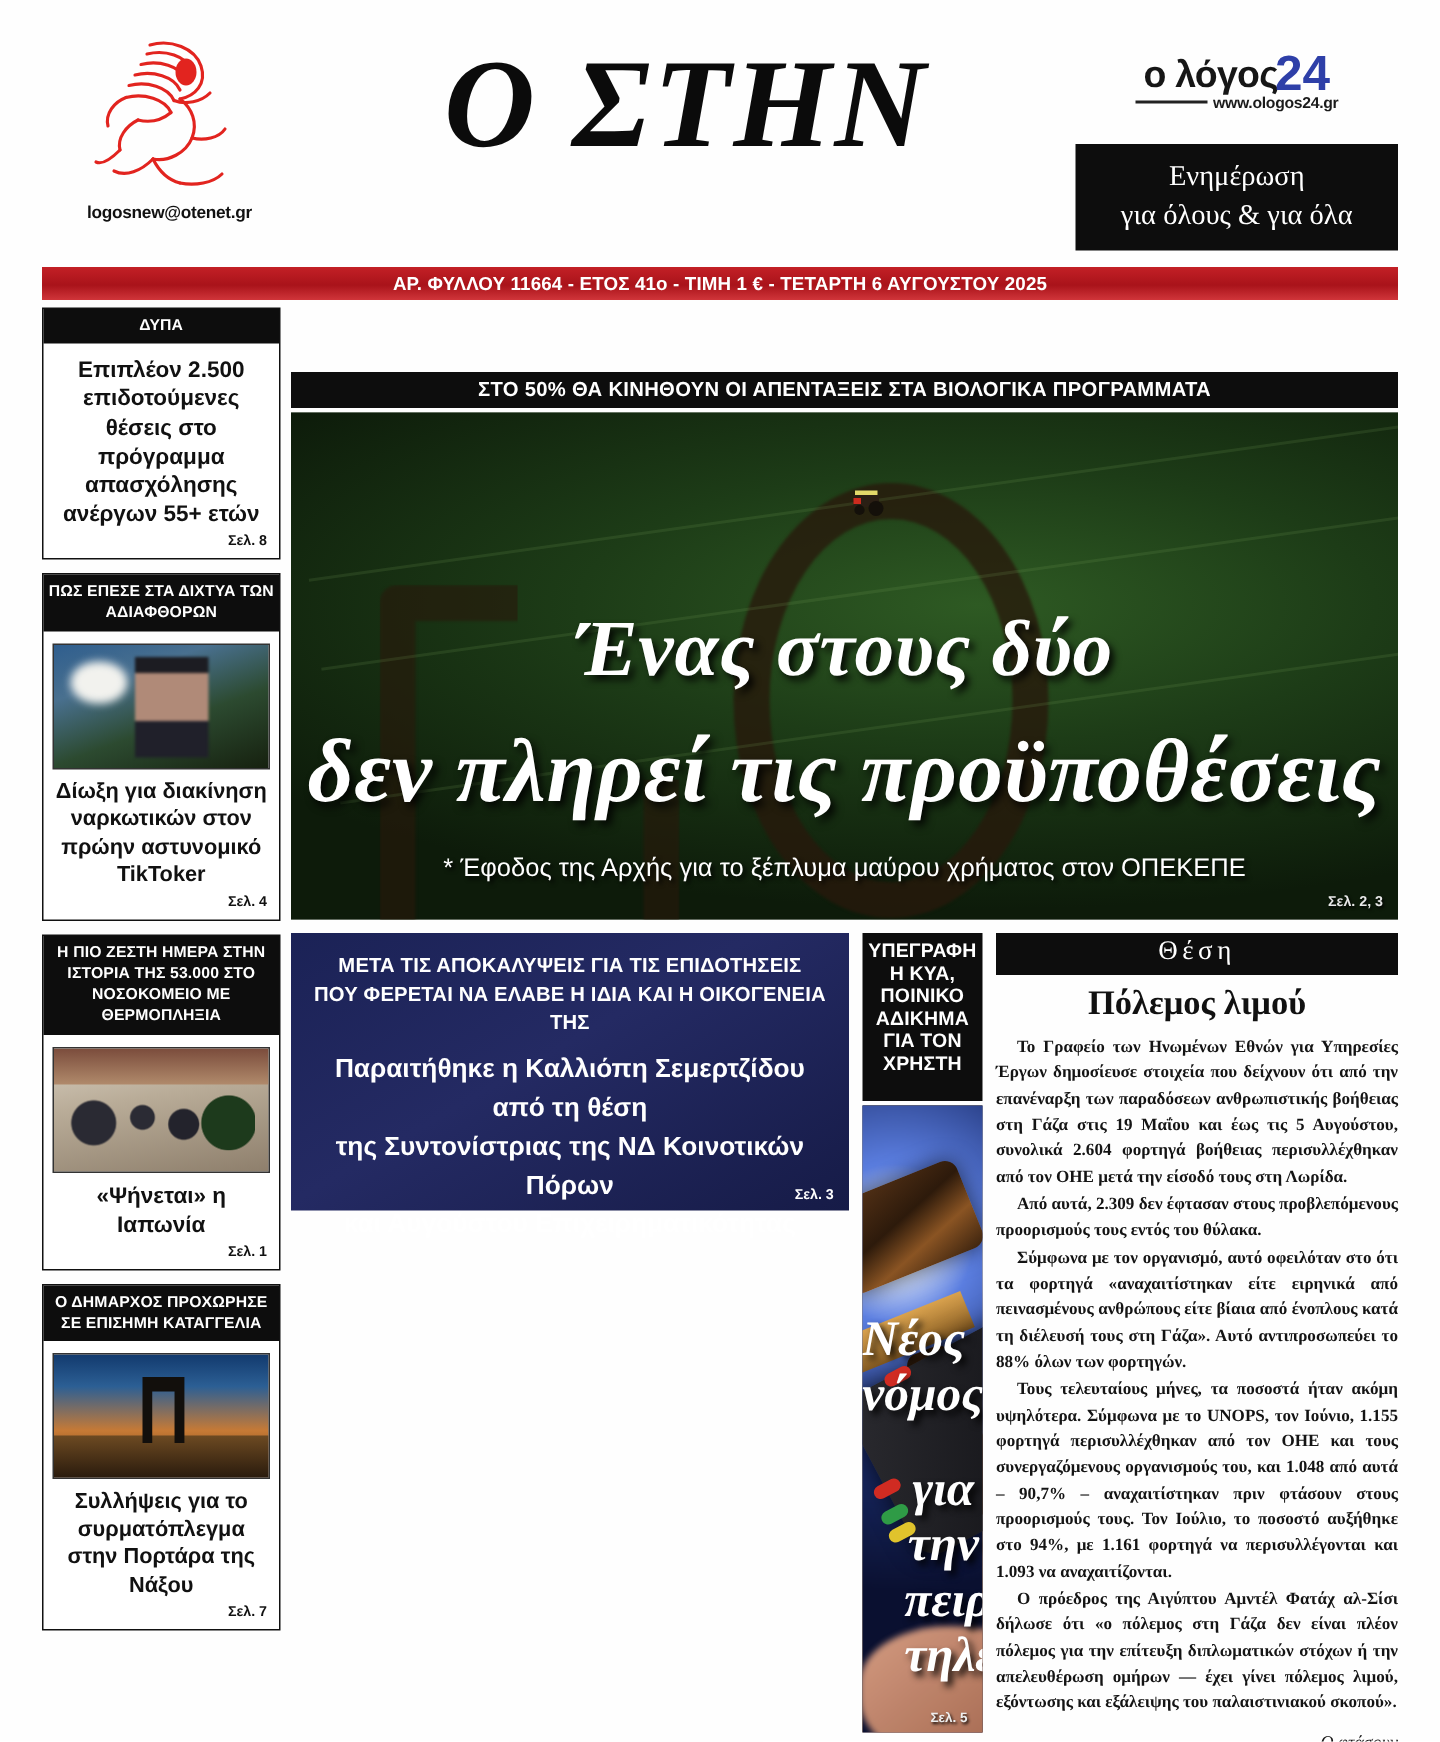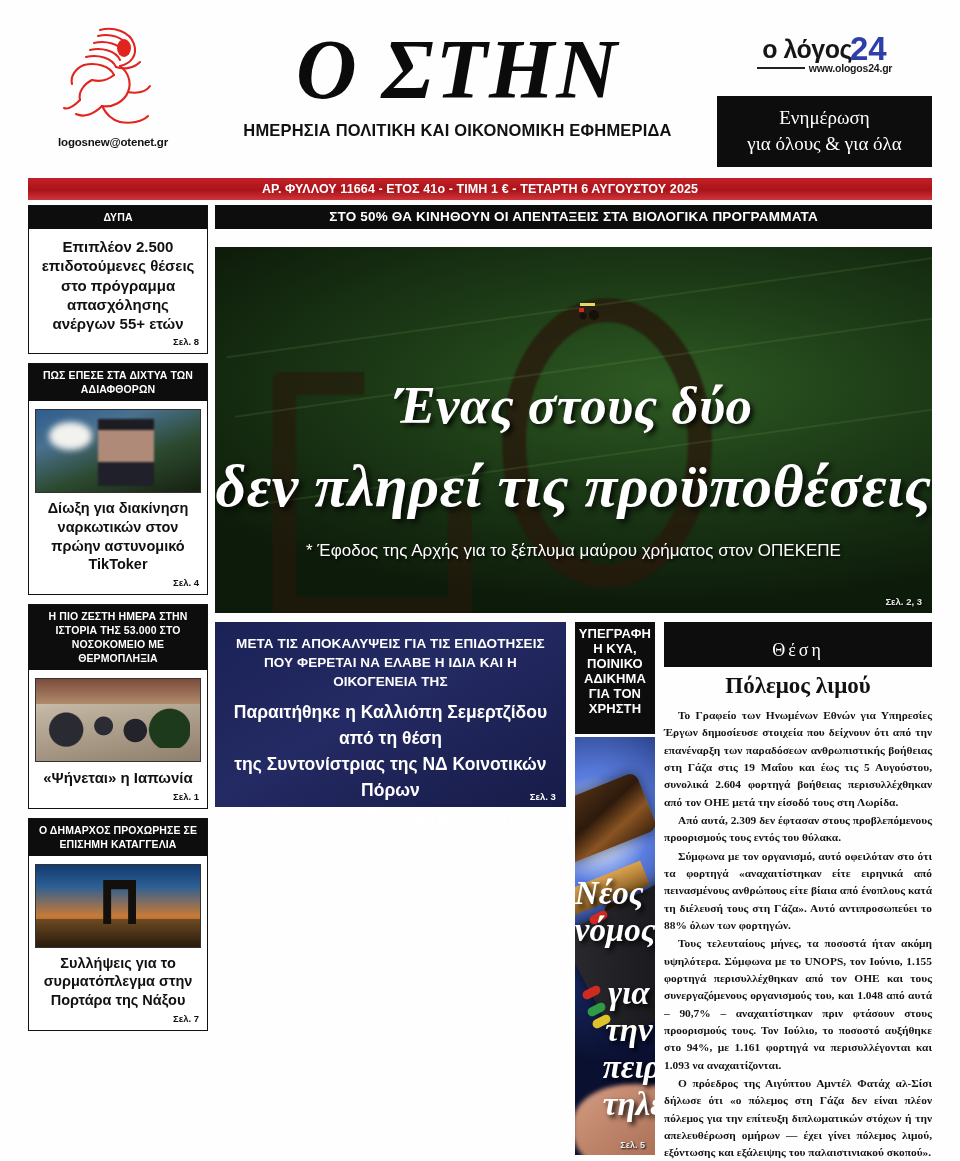--- a/index.html
+++ b/index.html
@@ -39,21 +39,21 @@
 
   
   .datebar {
     height:22px; background:linear-gradient(180deg,#c32026 0%,#a9131a 55%,#d0353a 100%);
     color:#fff; font-size:12.5px; font-weight:bold; letter-spacing:.1px;
     display:flex; align-items:center; justify-content:center; margin-bottom:5px;
   }
 
   
   .grid { display:flex; gap:7px; height:950px; }
-  .col-left { width:180px; display:flex; flex-direction:column; gap:9px; }
+  .col-left { width:159px; display:flex; flex-direction:column; gap:9px; }
   .col-main { flex:1; display:flex; flex-direction:column; gap:0; }
 
   
   .teaser { border:1.5px solid #111; background:#fff; display:flex; flex-direction:column; }
   .teaser-hd {
     background:#0d0d0d; color:#fff; font-size:10.5px; font-weight:bold;
     text-align:center; padding:4px 3px 5px; line-height:1.35; letter-spacing:.1px;
   }
   .teaser-body { padding:8px 6px 6px; text-align:center; }
   .teaser-txt { font-size:15px; font-weight:bold; line-height:1.28; color:#111; }
@@ -79,23 +79,23 @@
      background:linear-gradient(180deg,#7b4c3c,#b08a6b);}
   .ph-naxos { background:linear-gradient(180deg,#123a6e 0%,#2c5f94 26%,#c77a35 62%,#5b3618 100%); }
   .ph-naxos:after{ content:""; position:absolute; left:41%; top:18%; width:20%; height:54%;
      background:#120f0c; clip-path:polygon(0 0,100% 0,100% 100%,76% 100%,76% 22%,24% 22%,24% 100%,0 100%);}
   .ph-naxos:before{ content:""; position:absolute; left:0; bottom:0; width:100%; height:34%;
      background:linear-gradient(180deg,#6d4a22,#2a1b0d);}
 
   
   .kicker {
     background:#0d0d0d; color:#fff; text-align:center; font-size:13.5px; font-weight:bold;
-    padding:4px 4px 5px; letter-spacing:.2px;
-  }
-  .hero { position:relative; height:372px; overflow:hidden; margin-top:18px;
+    padding:4px 4px 5px; letter-spacing:.2px;margin-top:43px;
+  }
+  .hero { position:relative; height:372px; overflow:hidden; margin-top:3px;
     background:
       radial-gradient(ellipse 80% 60% at 62% 38%, #2e5a23 0%, #1d3c17 45%, #0d1b0a 100%),
       linear-gradient(135deg,#16301199 0%,#0b160799 100%);
   }
   .hero .field-stripe { position:absolute; background:rgba(120,160,90,.17); }
   .hero .ring {
     position:absolute; border-radius:50%; border:24px solid rgba(34,20,10,.75); filter:blur(1px);
   }
   .hero .tractor {
     position:absolute; left:50.5%; top:15%; width:26px; height:20px;
@@ -176,21 +176,21 @@
     font-family:"Liberation Serif", serif; font-weight:bold; font-style:italic;
     font-size:33px; color:#fff; text-shadow:3px 3px 5px rgba(0,0,0,.9);padding-left:28px;
   }
   .tv-ref { position:absolute; right:10px; bottom:5px; font-size:9px; font-weight:bold; color:#eee;
     text-shadow:1px 1px 2px #000; }
 
   
   .edit { height:100%; display:flex; flex-direction:column; }
   .edit-hd {
     background:#0d0d0d; color:#fff; text-align:center; font-size:18px;
-    font-family:"Liberation Serif", serif; padding:18px 0 6px; letter-spacing:3px;
+    font-family:"Liberation Serif", serif; padding:1px 0 6px; letter-spacing:3px;
   }
   .edit-tri { width:100%; height:56px; background:#cf2127;
     clip-path:polygon(0 0, 100% 0, 50% 100%); }
   .edit-title {
     font-family:"Liberation Serif", serif; font-weight:bold; font-size:23px;
     text-align:center; margin:6px 0 8px; color:#111;
   }
   .edit-body {
     font-family:"Liberation Serif", serif; font-size:11.4px; line-height:1.52;
     font-weight:bold; text-align:justify; color:#141414;
@@ -228,21 +228,20 @@
             <path d="M66 100 C76 102, 88 100, 94 94"></path>
           </g>
           <ellipse cx="70" cy="26" rx="7" ry="9" fill="#e2241f"></ellipse>
         </svg>
       </div>
       <div class="mh-email">logosnew@otenet.gr</div>
     </div>
 
     <div class="mh-center">
       <div class="mh-title">Ο ΣΤΗΝ</div>
-      <div class="mh-sub">ΗΜΕΡΗΣΙΑ ΠΟΛΙΤΙΚΗ ΚΑΙ ΟΙΚΟΝΟΜΙΚΗ ΕΦΗΜΕΡΙΔΑ</div>
     </div>
 
     <div class="mh-right">
       <div class="brand24">
         <div>
           <span class="b-txt">ο λόγος</span><span class="b-num">24</span>
         </div>
         <div class="b-url">
           <span class="b-rule"></span><span>www.ologos24.gr</span>
         </div>

